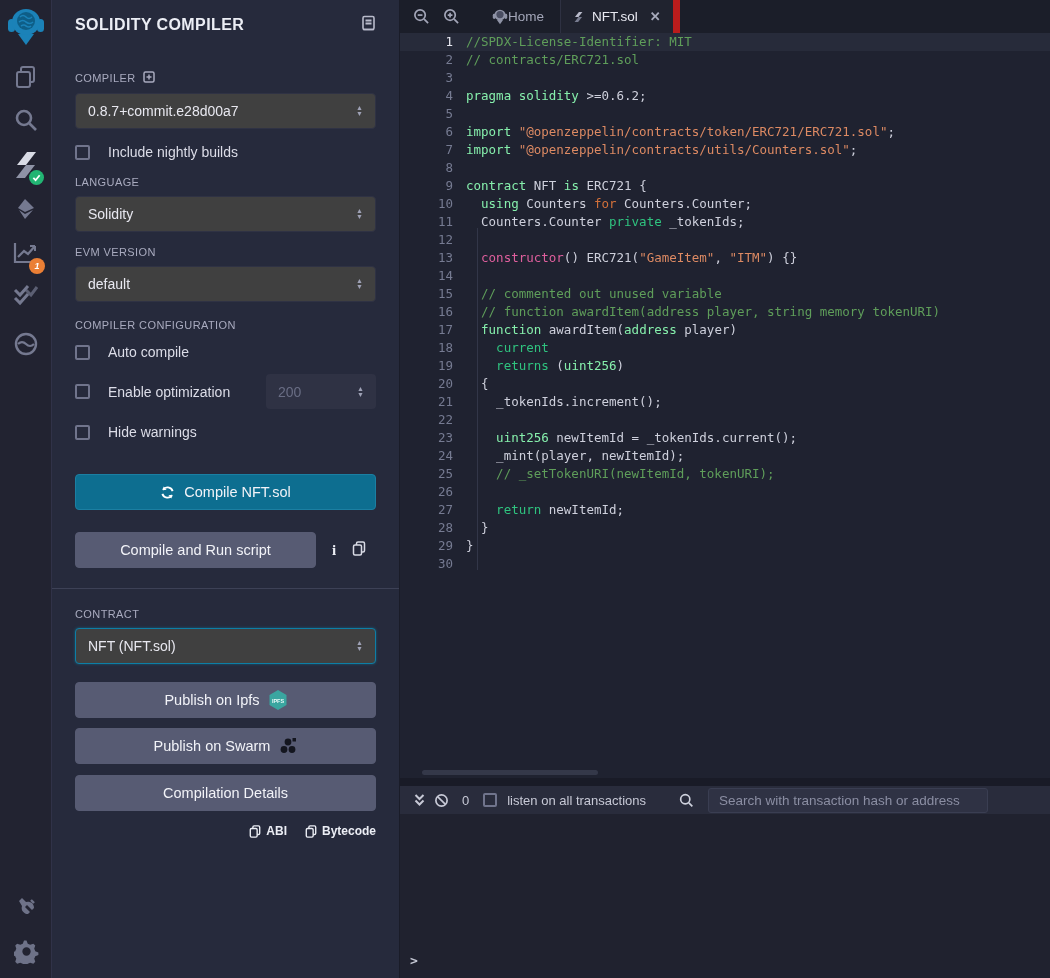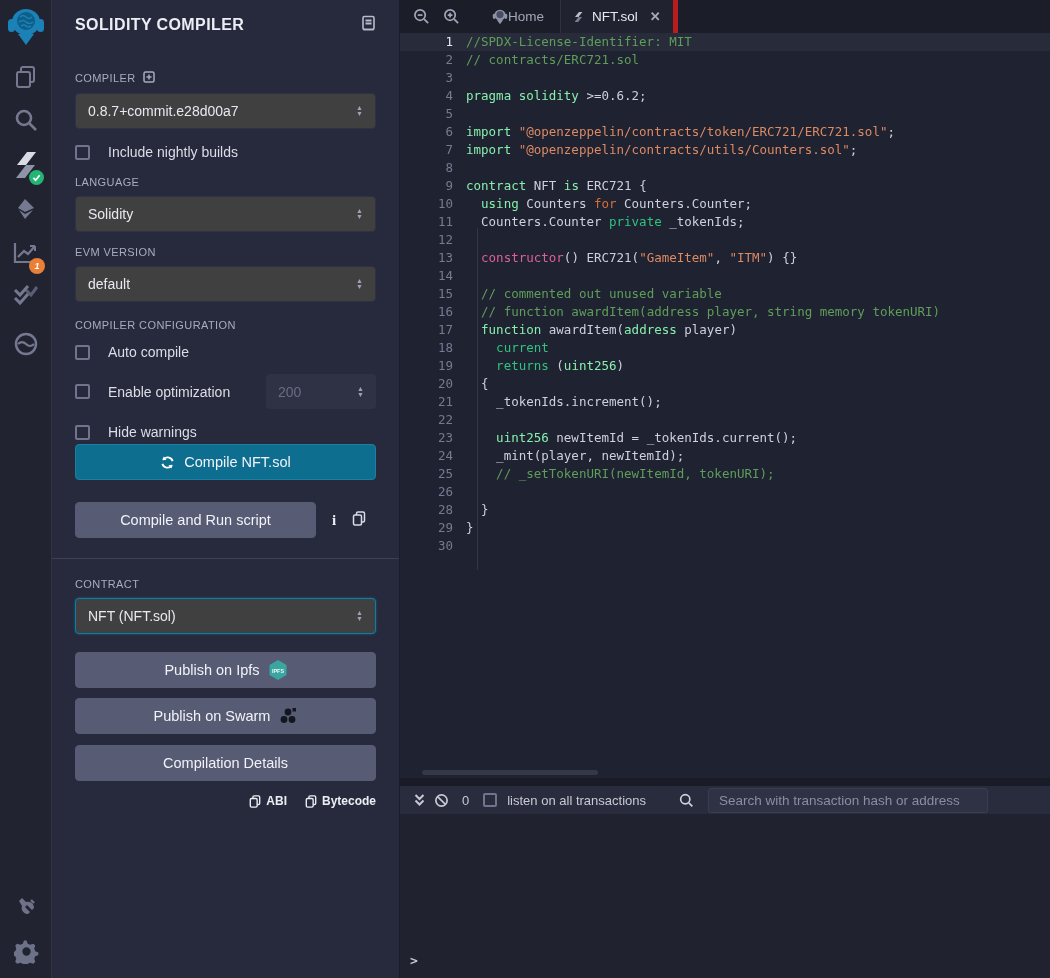--- a/index.html
+++ b/index.html
@@ -41,21 +41,21 @@
   .abi-row { display:flex; justify-content:flex-end; align-items:center; gap:18px; margin-top:13px; }
   .abi-item { display:flex; align-items:center; gap:5px; font-size:12px; font-weight:bold; color:#eceef5; cursor:pointer; }
 
   
   #main { flex:1; display:flex; flex-direction:column; background:#1f2230; }
   #tabbar { height:33px; background:#1b1e29; display:flex; align-items:stretch; flex:0 0 33px; }
   .zoombtn { width:30px; display:flex; align-items:center; justify-content:center; cursor:pointer; }
   #tab-home { display:flex; align-items:center; gap:0; padding:0 16px; margin-left:10px;
     color:#a3a6b8; font-size:13.5px; cursor:pointer; }
   #tab-file { display:flex; align-items:center; gap:8px; padding:0 12px; background:#20232f;
-    border-left:1px solid #2e3142; border-right:5px solid #b91c1c; color:#e9eaf2; font-size:13.5px; cursor:pointer; }
+    border-left:1px solid #2e3142; border-right:7px solid #b91c1c; color:#e9eaf2; font-size:13.5px; cursor:pointer; }
   .tab-close { color:#a6a9bb; font-size:13px; font-weight:bold; margin-left:4px; cursor:pointer; }
 
   #editor { position:relative; flex:1; overflow:hidden; background:#1f2230; }
   .code-line { display:flex; height:18px; line-height:18px; font-family:"DejaVu Sans Mono", monospace;
     font-size:12.5px; white-space:pre; }
   .code-line.active { background:#272b3a; }
   .ln { width:66px; flex:0 0 66px; text-align:right; padding-right:13px; color:#767b92; }
   .code-line.active .ln { color:#e8e9f1; }
   .lc { color:#ced0dc; }
   .tk { color:#86efac; } .ts { color:#dd8a63; } .tc { color:#5f9e5a; }
@@ -246,21 +246,21 @@
             <span>▼</span>
           </span>
       </span>
     </div>
 
     <div class="chk-row" style="margin-top:15px">
       <span class="chk"></span>
       <span class="chk-label">Hide warnings</span>
     </div>
 
-    <div class="btn btn-primary" style="margin-top:4px">
+    <div class="btn btn-primary" style="margin-top:34px">
       <svg width="15" height="15" viewBox="0 0 16 16">
           <g fill="none" stroke="#fff" stroke-width="2">
         <path d="M13.5 6.5 A6 6 0 0 0 3 5"></path>
             <path d="M2.5 9.5 A6 6 0 0 0 13 11"></path>
           </g>
         <path d="M3.8 1.5 L3 5.6 L7 5 Z M12.2 14.5 L13 10.4 L9 11 Z" fill="#fff"></path>
       </svg>
       <span>Compile NFT.sol</span>
     </div>
 
@@ -395,20 +395,21 @@
           <div class="code-line"><span class="ln">17</span><span class="lc"><span class="tt">  </span><span class="tk">function</span><span class="tt"> awardItem(</span><span class="tk">address</span><span class="tt"> player)</span></span></div>
           <div class="code-line"><span class="ln">18</span><span class="lc"><span class="tt">    </span><span class="tg">current</span></span></div>
           <div class="code-line"><span class="ln">19</span><span class="lc"><span class="tt">    </span><span class="tg">returns</span><span class="tt"> (</span><span class="tk">uint256</span><span class="tt">)</span></span></div>
           <div class="code-line"><span class="ln">20</span><span class="lc"><span class="tt">  {</span></span></div>
           <div class="code-line"><span class="ln">21</span><span class="lc"><span class="tt">    _tokenIds.increment();</span></span></div>
           <div class="code-line"><span class="ln">22</span><span class="lc"></span></div>
           <div class="code-line"><span class="ln">23</span><span class="lc"><span class="tt">    </span><span class="tk">uint256</span><span class="tt"> newItemId = _tokenIds.current();</span></span></div>
           <div class="code-line"><span class="ln">24</span><span class="lc"><span class="tt">    _mint(player, newItemId);</span></span></div>
           <div class="code-line"><span class="ln">25</span><span class="lc"><span class="tt">    </span><span class="tc">// _setTokenURI(newItemId, tokenURI);</span></span></div>
           <div class="code-line"><span class="ln">26</span><span class="lc"></span></div>
+          <div class="code-line"><span class="ln">27</span><span class="lc"><span class="tt">    </span><span class="tg">return</span><span class="tt"> newItemId;</span></span></div>
           <div class="code-line"><span class="ln">28</span><span class="lc"><span class="tt">  }</span></span></div>
           <div class="code-line"><span class="ln">29</span><span class="lc"><span class="tt">}</span></span></div>
           <div class="code-line"><span class="ln">30</span><span class="lc"></span></div>
         </div>
       <div id="indent-guide"></div>
       <div id="hscroll"></div>
     </div>
 
     <div id="terminal">
       <div id="term-drag"></div>

